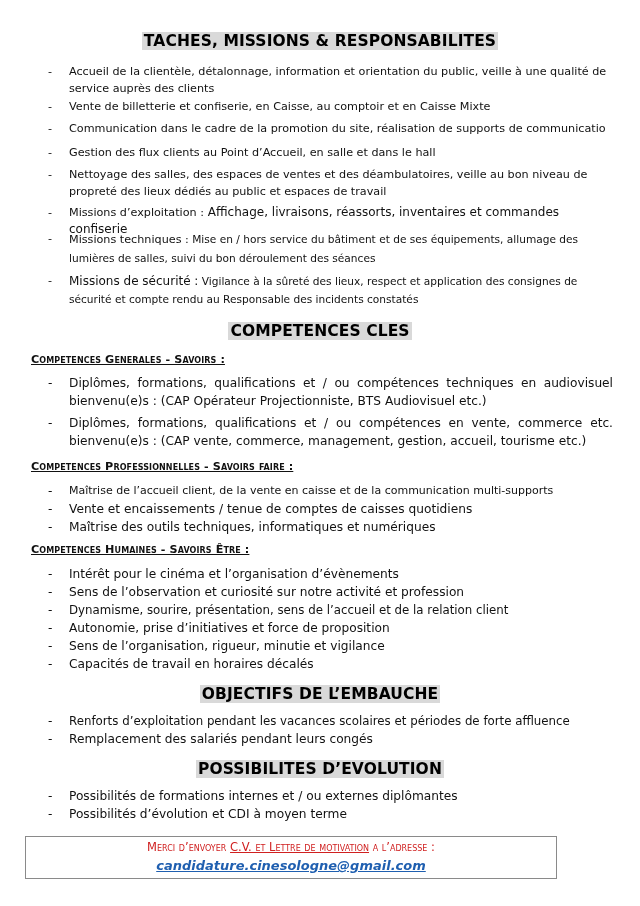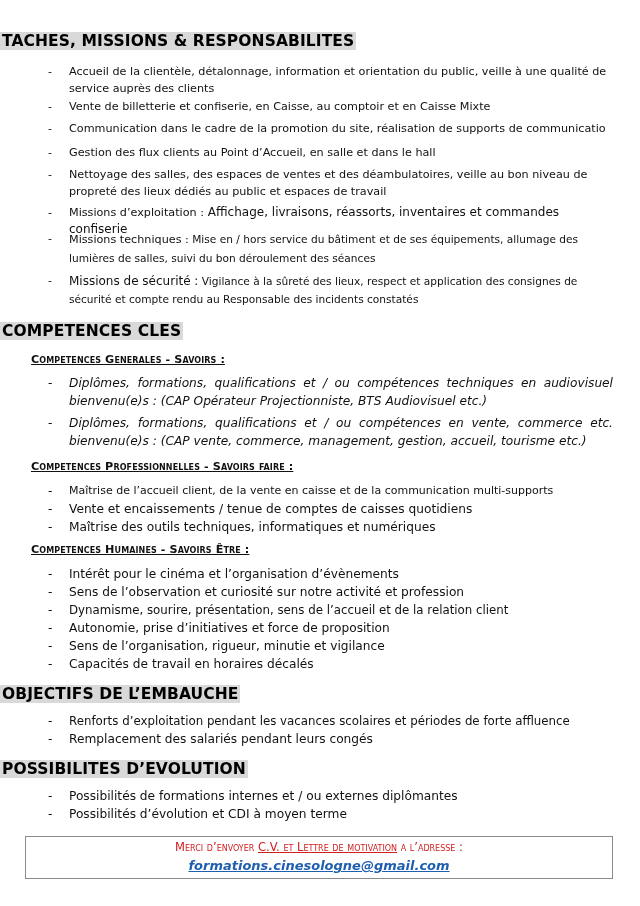--- a/index.html
+++ b/index.html
@@ -1,38 +1,38 @@
 <!DOCTYPE html>
 <html><head>
 <meta charset="utf-8">
 <style>
   html, body { margin: 0; padding: 0; background: #ffffff; }
   body { width: 640px; height: 906px; position: relative; overflow: hidden;
          font-family: "DejaVu Sans", sans-serif; color: #111; }
   .page { position: absolute; left: 0; top: 0; width: 640px; height: 906px; }
 
-  .heading { position: absolute; left: 0; width: 640px; text-align: left; }
+  .heading { position: absolute; left: 0; width: 640px; text-align: center; }
   .heading span { background: #d9d9d9; font-weight: bold; font-size: 15.5px;
                   padding: 0 2px; letter-spacing: 0.1px; color: #000; }
 
   .item { position: absolute; left: 48px; width: 565px; font-size: 11.2px; line-height: 17px; }
   .item .dash { position: absolute; left: 0; top: 0; width: 10px; }
   .item .txt { display: block; margin-left: 21px; }
   .item b { font-weight: normal; }
 
   .sub { position: absolute; left: 31px; font-size: 11.2px; font-weight: bold;
          font-variant: small-caps; text-decoration: underline; letter-spacing: 0.1px; }
 
   .litem { position: absolute; left: 48px; width: 565px; font-size: 12.2px; line-height: 18px;
            font-family: "DejaVu Sans", sans-serif; }
   .litem .dash { position: absolute; left: 0; top: 0; }
   .litem .txt { display: block; margin-left: 21px; text-align: justify; text-align-last: left; }
-  .litem.just .txt { text-align: justify; font-style: italic; }
+  .litem.just .txt { text-align: justify; }
 
-  .contact-box { position: absolute; left: 25px; top: 836px; width: 588px; height: 43px;
+  .contact-box { position: absolute; left: 25px; top: 836px; width: 532px; height: 43px;
                  border: 1px solid #8a8a8a; box-sizing: border-box; text-align: center; }
   .contact-line1 { position: absolute; left: 0; width: 100%; top: 3px; font-size: 11.5px;
                    color: #d02020; font-variant: small-caps; }
   .contact-line1 u { text-decoration: underline; }
   .contact-email { position: absolute; left: 0; width: 100%; top: 21px; font-size: 13px;
                    font-weight: bold; font-style: italic; color: #1f5fb0; text-decoration: underline; }
 </style>
 </head>
 <body>
 
@@ -150,16 +150,16 @@
   </div>
   <div class="litem" style="top:805px">
     <span class="dash">-</span>
     <span class="txt">Possibilités d’évolution et CDI à moyen terme</span>
   </div>
 
   <div class="contact-box">
     <div class="contact-line1">
       <span>Merci d’envoyer </span><u>C.V. et Lettre de motivation</u><span> a l’adresse :</span>
     </div>
-    <a class="contact-email">formations.cinesologne@gmail.com</a>
+    <a class="contact-email">candidature.cinesologne@gmail.com</a>
   </div>
 
 </div>
 
 </body></html>

